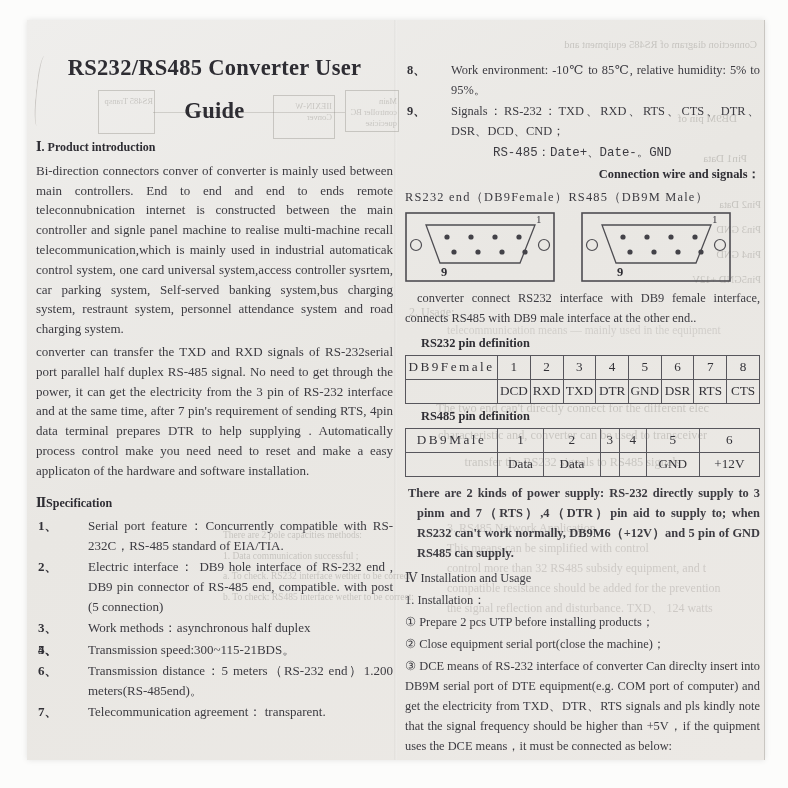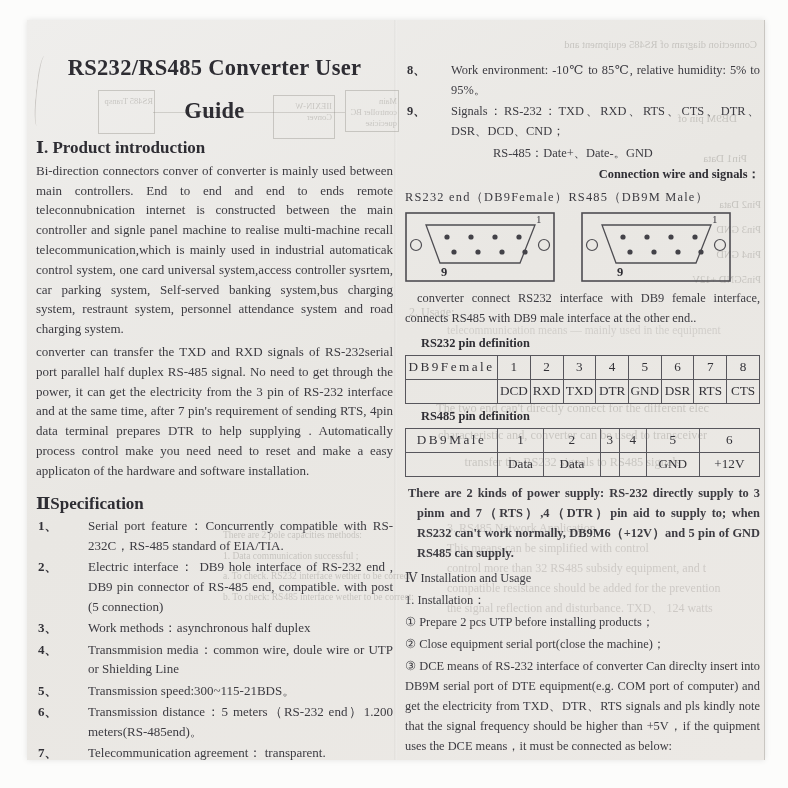--- a/index.html
+++ b/index.html
@@ -10,26 +10,26 @@
         box-shadow:0 0 6px rgba(0,0,0,.10);border-right:1px solid #c9c6c1;
         overflow:hidden;color:#3c3b41;}
   .fold{position:absolute;left:367px;top:0;width:3px;height:100%;
         background:linear-gradient(to right,rgba(0,0,0,.04),rgba(255,255,255,.2));}
   .col{position:absolute;z-index:2;}
   .col-left{left:9px;top:34px;width:357px;font-size:13px;line-height:19.8px;}
   .col-right{left:378px;top:38px;width:355px;font-size:12.4px;line-height:20px;}
   .title{font-size:22.5px;font-weight:bold;text-align:center;line-height:28px;
          letter-spacing:.3px;color:#2e2d33;margin:0;}
   .title.guide{margin-top:15px;}
-  .h-bold{font-size:17px;font-weight:bold;margin:13px 0 3px;color:#2e2d33;}
+  .h-bold{font-size:12px;font-weight:bold;margin:13px 0 3px;color:#2e2d33;}
   p.body{text-align:justify;margin:3px 0 2px;}
   .item{position:relative;padding-left:52px;text-align:justify;margin:1.5px 0;}
   .item .num{position:absolute;left:2px;top:0;font-weight:bold;color:#323137;}
   .col-right .item{padding-left:46px;}
-  .sub-indent{padding-left:88px;margin-top:1px;}
+  .sub-indent{padding-left:88px;margin-top:1px;font-family:Liberation Mono, monospace;}
   .conn-head{font-weight:bold;text-align:right;margin-top:1px;color:#2e2d33;}
   .conn-labels{display:flex;justify-content:flex-start;letter-spacing:1.2px;margin-top:3px;}
   .diagrams{display:flex;gap:26px;margin:5px 0 6px;}
   .note{text-align:justify;text-indent:12px;margin:2px 0 5px;}
   .tbl-title{font-weight:bold;margin:2px 16px;color:#2e2d33;}
   table{border-collapse:collapse;width:100%;table-layout:fixed;background:transparent;}
   td{border:1.2px solid #57565c;text-align:center;height:23px;font-size:13.2px;
      padding:0 1px;overflow:hidden;color:#333238;}
   .cell-label{letter-spacing:2.5px;}
   .power{text-align:justify;padding-left:12px;text-indent:-9px;margin:6px 0 2px;font-weight:bold;}
@@ -101,21 +101,20 @@
       <div class="item">
         <span class="num">2、</span>
         <span>Electric interface：  DB9 hole interface of RS-232 end , DB9 pin connector of RS-485 end, compatible. with post (5 connection)</span>
       </div>
       <div class="item">
         <span class="num">3、</span>
         <span>Work methods：asynchronous half duplex</span>
       </div>
       <div class="item">
         <span class="num">4、</span>
-        <span>Transmmision media：common wire, doule wire or UTP or Shielding Line</span>
       </div>
       <div class="item">
         <span class="num">5、</span>
         <span>Transmission speed:300~115-21BDS。</span>
       </div>
       <div class="item">
         <span class="num">6、</span>
         <span>Transmission distance：5 meters（RS-232 end）1.200 meters(RS-485end)。</span>
       </div>
       <div class="item">

